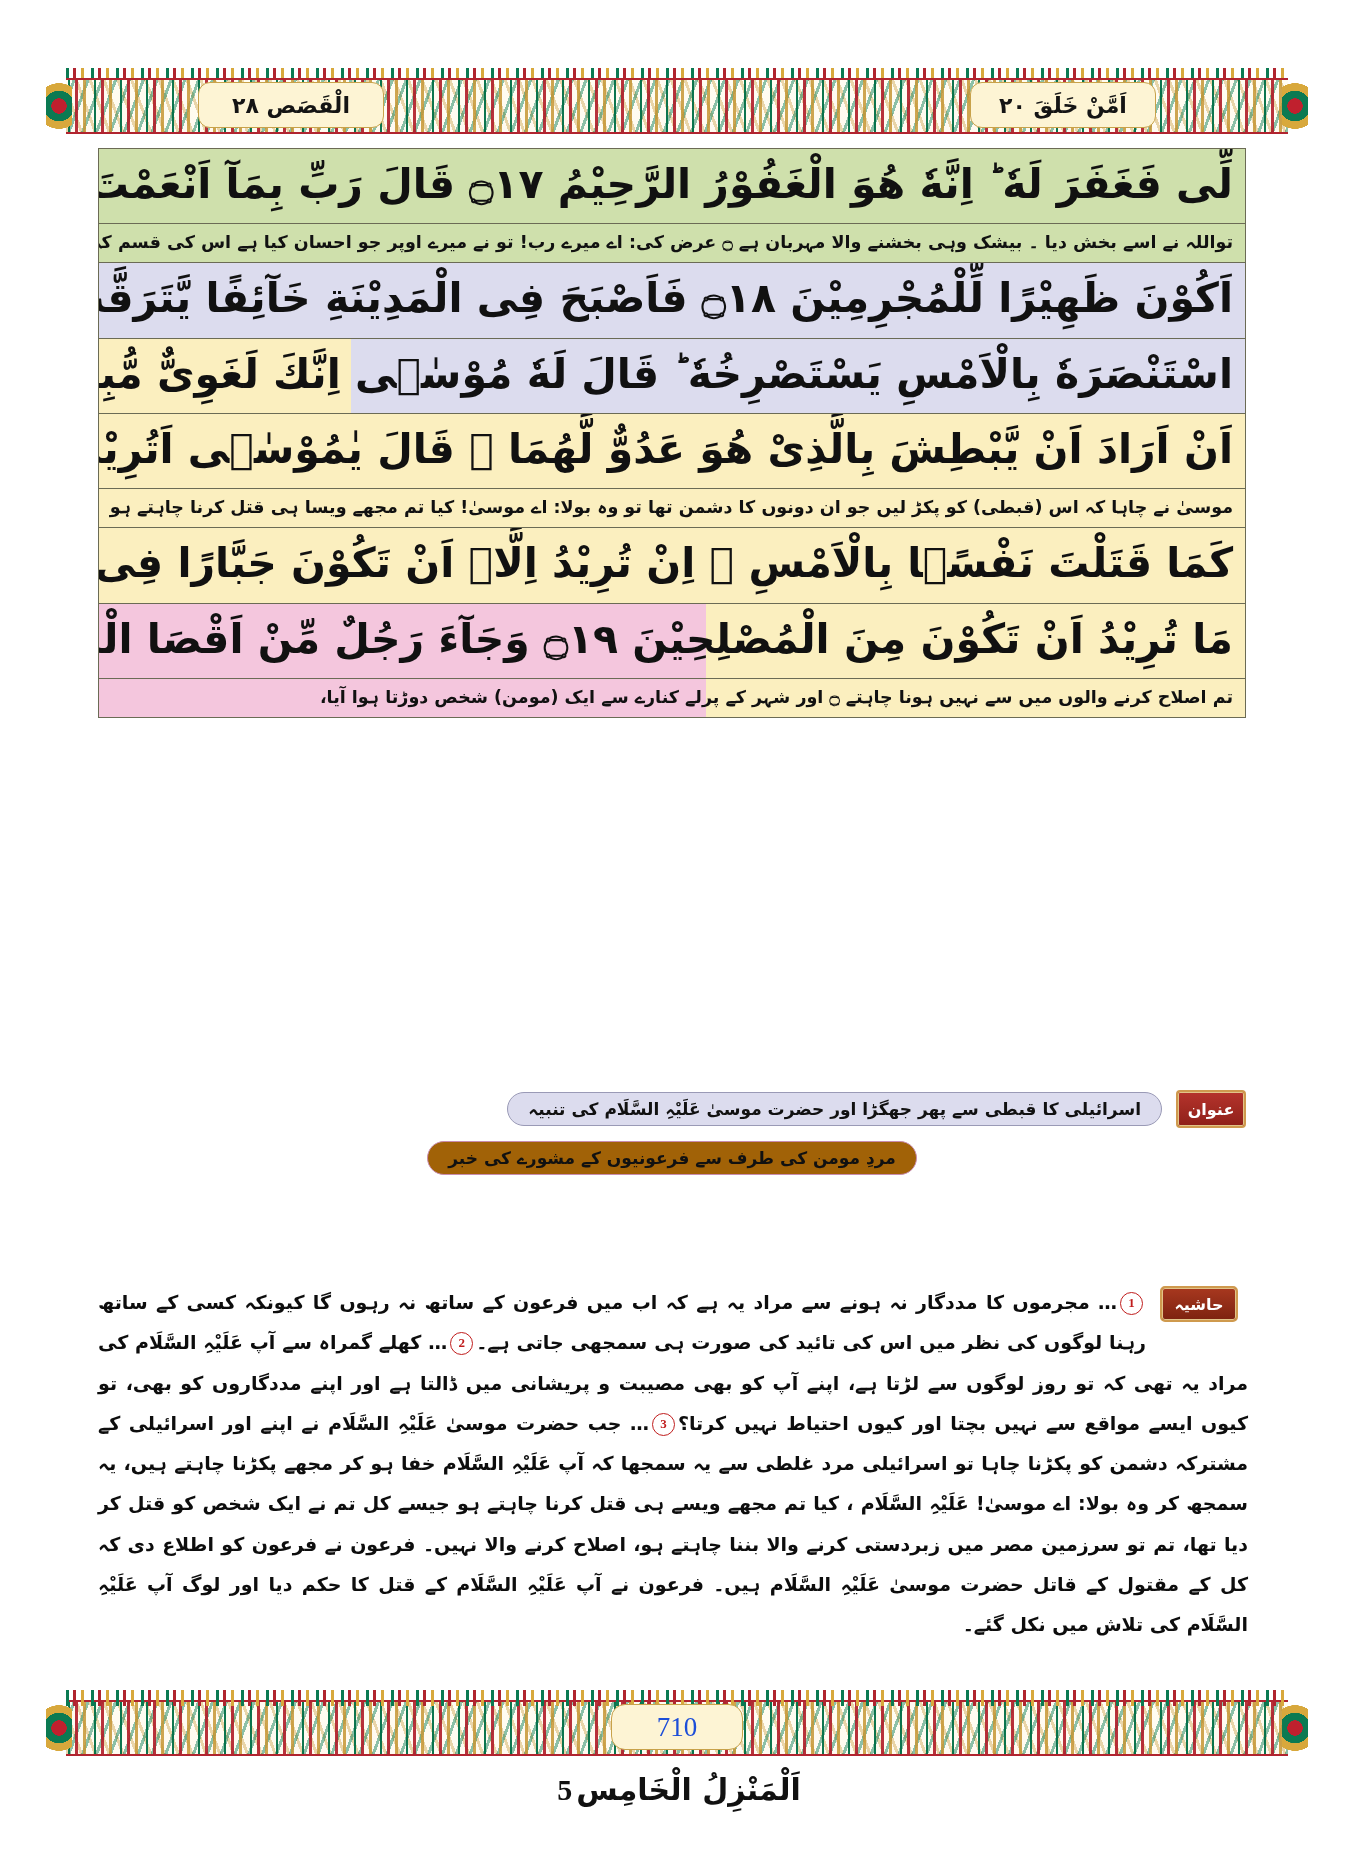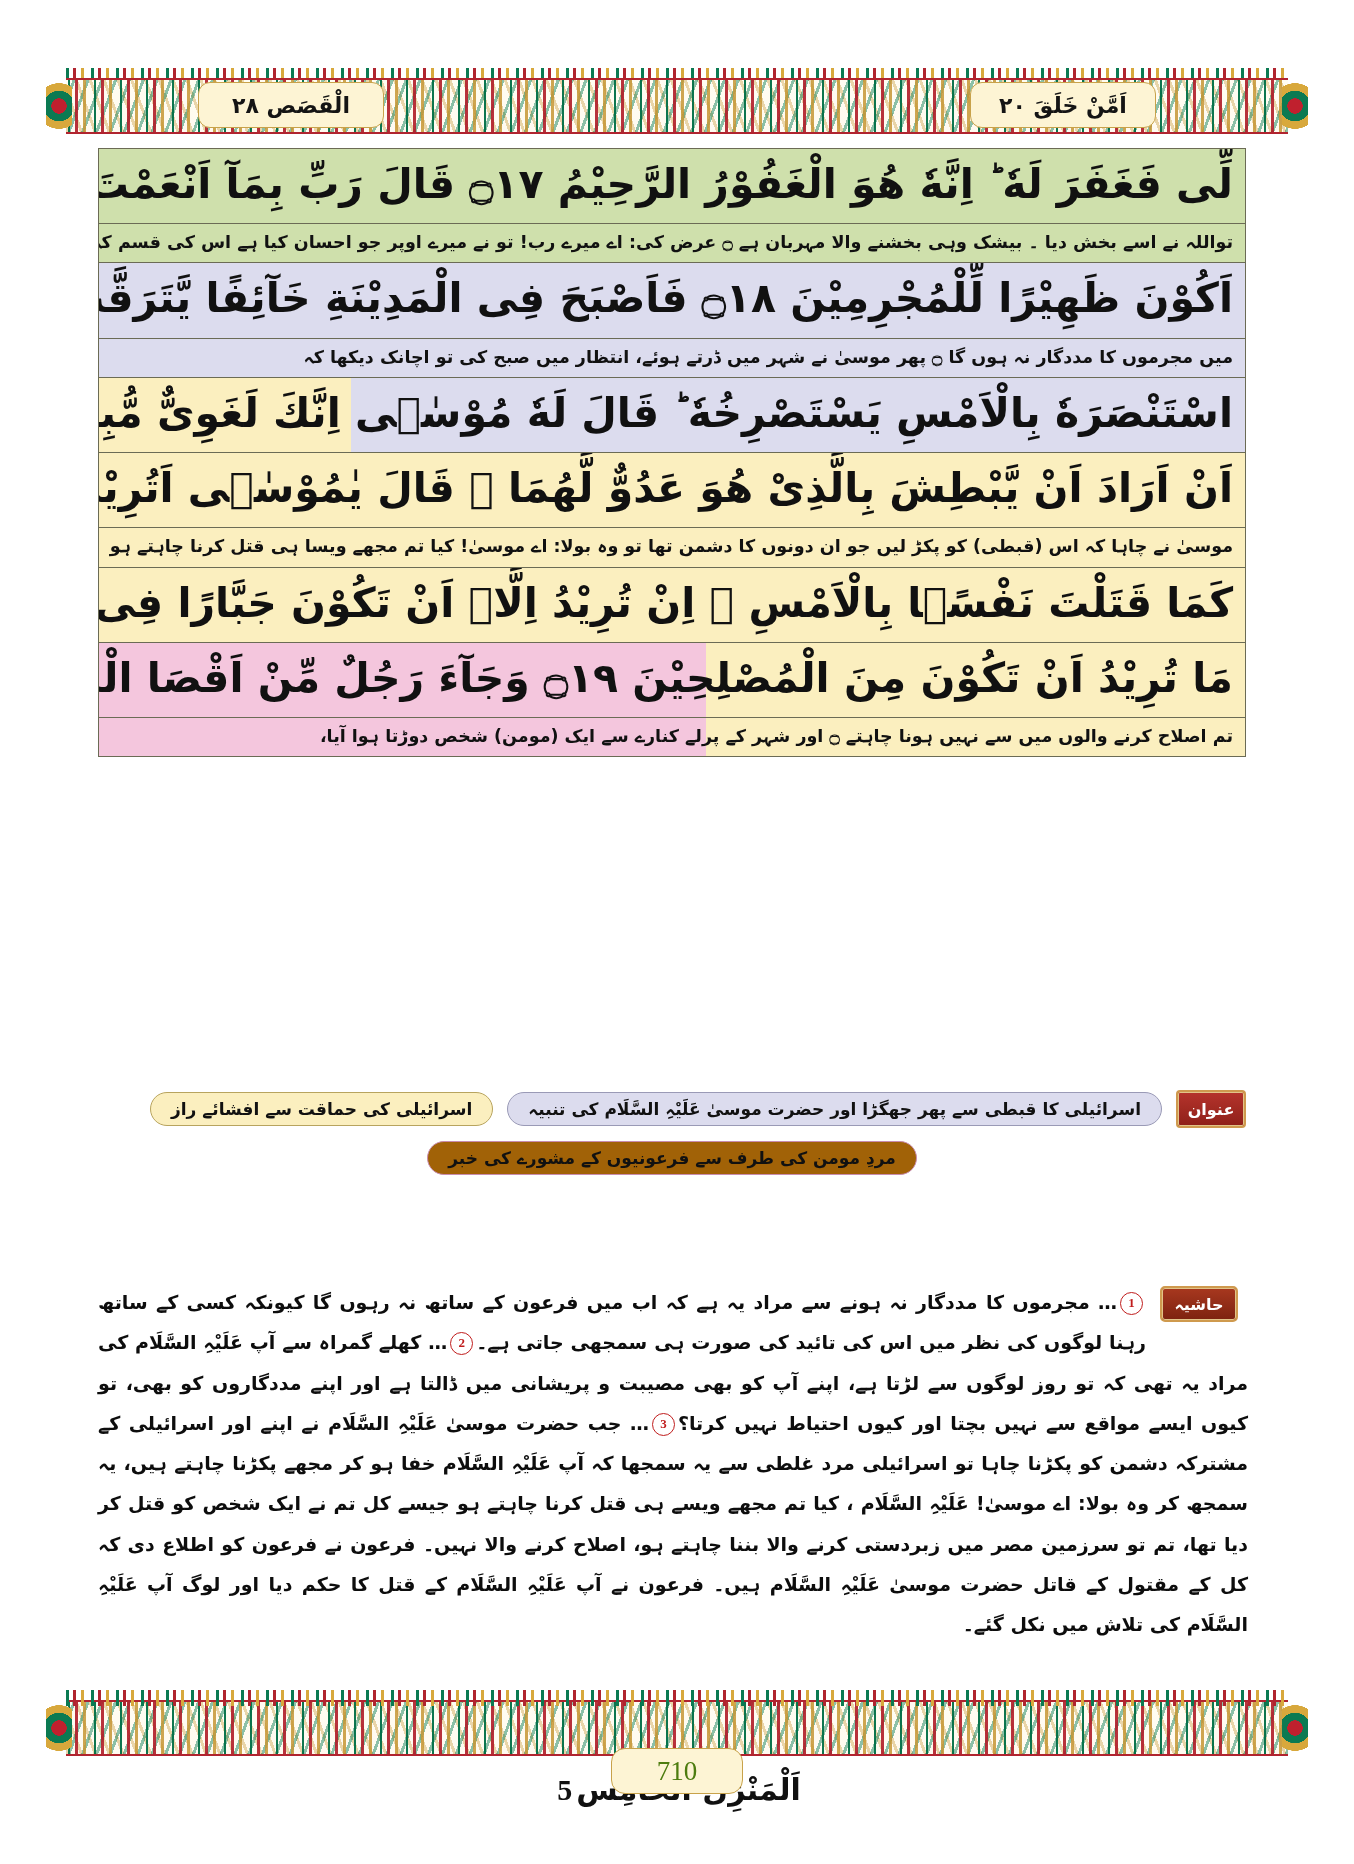--- a/index.html
+++ b/index.html
@@ -58,24 +58,24 @@
     background:#fdf4d4;border:1.6px solid #c8a24a;border-radius:12px;
     display:flex;align-items:center;justify-content:center;
     direction:rtl;font-family:"DejaVu Sans","Liberation Sans",sans-serif;
     font-size:22px;font-weight:700;color:#141414;letter-spacing:1px;
     z-index:4;padding:0 12px;white-space:nowrap;
   }
   .cartouche.surah{left:198px;width:160px;padding-left:12px;}
   .cartouche.juz{right:198px;width:160px;}
 
   .pagenum{
-    position:absolute;top:1748px;left:50%;transform:translateX(-50%);
+    position:absolute;top:1704px;left:50%;transform:translateX(-50%);
     width:130px;height:44px;background:#fdf4d4;border:1.6px solid #c8a24a;
     border-radius:14px;display:flex;align-items:center;justify-content:center;
-    font-size:27px;font-weight:400;color:#4d7c0f;z-index:4;
+    font-size:27px;font-weight:400;color:#1d4ed8;z-index:4;
     font-family:"Liberation Serif","DejaVu Serif",serif;
   }
 
   .manzil{
     position:absolute;top:1772px;left:0;right:0;text-align:center;
     direction:rtl;font-size:30px;font-weight:700;color:#111;
     font-family:"DejaVu Sans","Liberation Sans",sans-serif;
   }
   .manzil .mnum{
     font-family:"Liberation Serif","DejaVu Serif",serif;
@@ -181,23 +181,20 @@
     </div>
 
     <div class="vrow">
       <div class="ur-cell fullw bg-green">تواللہ نے اسے بخش دیا ۔ بیشک وہی بخشنے والا مہربان ہے ۝ عرض کی: اے میرے رب! تو نے میرے اوپر جو احسان کیا ہے اس کی قسم کہ اب ہر گز</div>
     </div>
 
     <div class="vrow">
       <div class="ar-cell fullw bg-lilac">اَكُوْنَ ظَهِيْرًا لِّلْمُجْرِمِيْنَ ۝١٨ فَاَصْبَحَ فِى الْمَدِيْنَةِ خَآئِفًا يَّتَرَقَّبُ فَاِذَا الَّذِى</div>
     </div>
 
-    <div class="vrow">
-      <div class="ur-cell fullw bg-lilac">میں مجرموں کا مددگار نہ ہوں گا ۝ پھر موسیٰ نے شہر میں ڈرتے ہوئے، انتظار میں صبح کی تو اچانک دیکھا کہ</div>
-    </div>
 
     <div class="vrow">
       <div class="ar-cell fullw bg-lilac" style="background:linear-gradient(90deg,#fbefbf 0 22%,#dcdcee 22% 100%);">اسْتَنْصَرَهٗ بِالْاَمْسِ يَسْتَصْرِخُهٗ ؕ قَالَ لَهٗ مُوْسٰۤى اِنَّكَ لَغَوِىٌّ مُّبِيْنٌ ۝١٨ فَلَمَّآ</div>
     </div>
 
     <div class="vrow">
       <div class="ar-cell fullw bg-cream">اَنْ اَرَادَ اَنْ يَّبْطِشَ بِالَّذِىْ هُوَ عَدُوٌّ لَّهُمَا ۙ قَالَ يٰمُوْسٰۤى اَتُرِيْدُ اَنْ تَقْتُلَنِىْ</div>
     </div>
     <div class="vrow">
       <div class="ur-cell fullw bg-cream">موسیٰ نے چاہا کہ اس (قبطی) کو پکڑ لیں جو ان دونوں کا دشمن تھا تو وہ بولا: اے موسیٰ! کیا تم مجھے ویسا ہی قتل کرنا چاہتے ہو</div>
@@ -213,21 +210,20 @@
     <div class="vrow">
       <div class="ur-cell fullw" style="background:linear-gradient(90deg,#f4c6dd 0 53%,#fbefbf 53% 100%);">تم اصلاح کرنے والوں میں سے نہیں ہونا چاہتے ۝ اور شہر کے پرلے کنارے سے ایک (مومن) شخص دوڑتا ہوا آیا،</div>
     </div>
 
   </div>
 
   <div class="unwan-area">
     <div class="unwan-line">
       <div class="unwan-badge">عنوان</div>
       <div class="pill lilac">اسرائیلی کا قبطی سے پھر جھگڑا اور حضرت موسیٰ عَلَیْہِ السَّلَام کی تنبیہ</div>
-      <div class="pill cream">اسرائیلی کی حماقت سے افشائے راز</div>
     </div>
     <div class="unwan-line second">
       <div class="pill pink">مردِ مومن کی طرف سے فرعونیوں کے مشورے کی خبر</div>
     </div>
   </div>
 
   <div class="hashiya">
     <div class="hash-badge">حاشیہ</div>
     <div class="hash-text">
       <span class="fnum">1</span><span>… مجرموں کا مددگار نہ ہونے سے مراد یہ ہے کہ اب میں فرعون کے ساتھ نہ رہوں گا کیونکہ کسی کے ساتھ رہنا لوگوں کی نظر میں اس کی تائید کی صورت ہی سمجھی جاتی ہے۔</span><span class="fnum">2</span><span>… کھلے گمراہ سے آپ عَلَیْہِ السَّلَام کی مراد یہ تھی کہ تو روز لوگوں سے لڑتا ہے، اپنے آپ کو بھی مصیبت و پریشانی میں ڈالتا ہے اور اپنے مددگاروں کو بھی، تو کیوں ایسے مواقع سے نہیں بچتا اور کیوں احتیاط نہیں کرتا؟</span><span class="fnum">3</span><span>… جب حضرت موسیٰ عَلَیْہِ السَّلَام نے اپنے اور اسرائیلی کے مشترکہ دشمن کو پکڑنا چاہا تو اسرائیلی مرد غلطی سے یہ سمجھا کہ آپ عَلَیْہِ السَّلَام خفا ہو کر مجھے پکڑنا چاہتے ہیں، یہ سمجھ کر وہ بولا: اے موسیٰ! عَلَیْہِ السَّلَام ، کیا تم مجھے ویسے ہی قتل کرنا چاہتے ہو جیسے کل تم نے ایک شخص کو قتل کر دیا تھا، تم تو سرزمین مصر میں زبردستی کرنے والا بننا چاہتے ہو، اصلاح کرنے والا نہیں۔ فرعون نے فرعون کو اطلاع دی کہ کل کے مقتول کے قاتل حضرت موسیٰ عَلَیْہِ السَّلَام ہیں۔ فرعون نے آپ عَلَیْہِ السَّلَام کے قتل کا حکم دیا اور لوگ آپ عَلَیْہِ السَّلَام کی تلاش میں نکل گئے۔</span>

